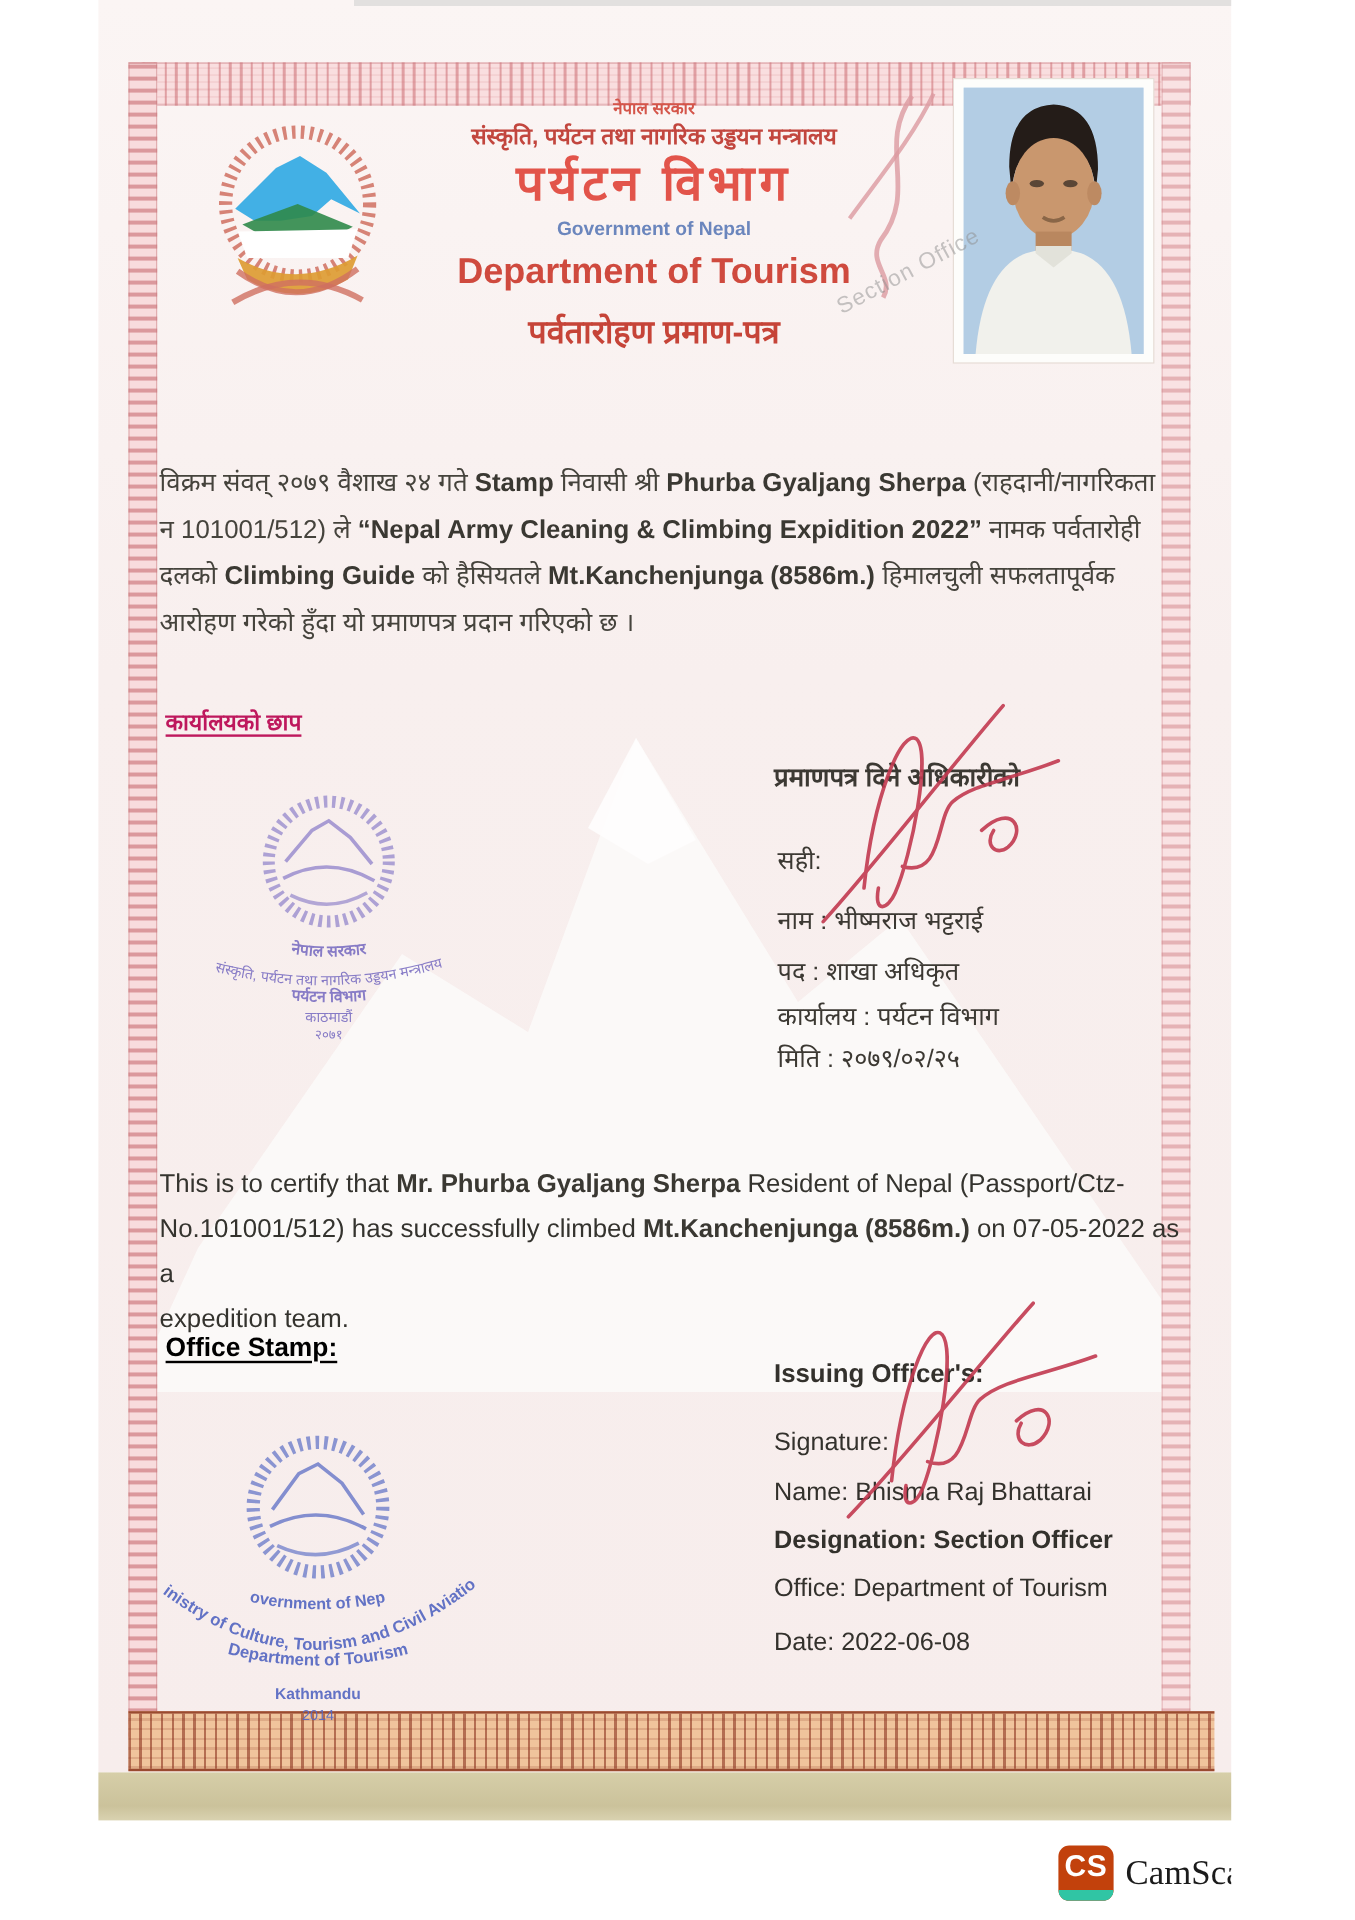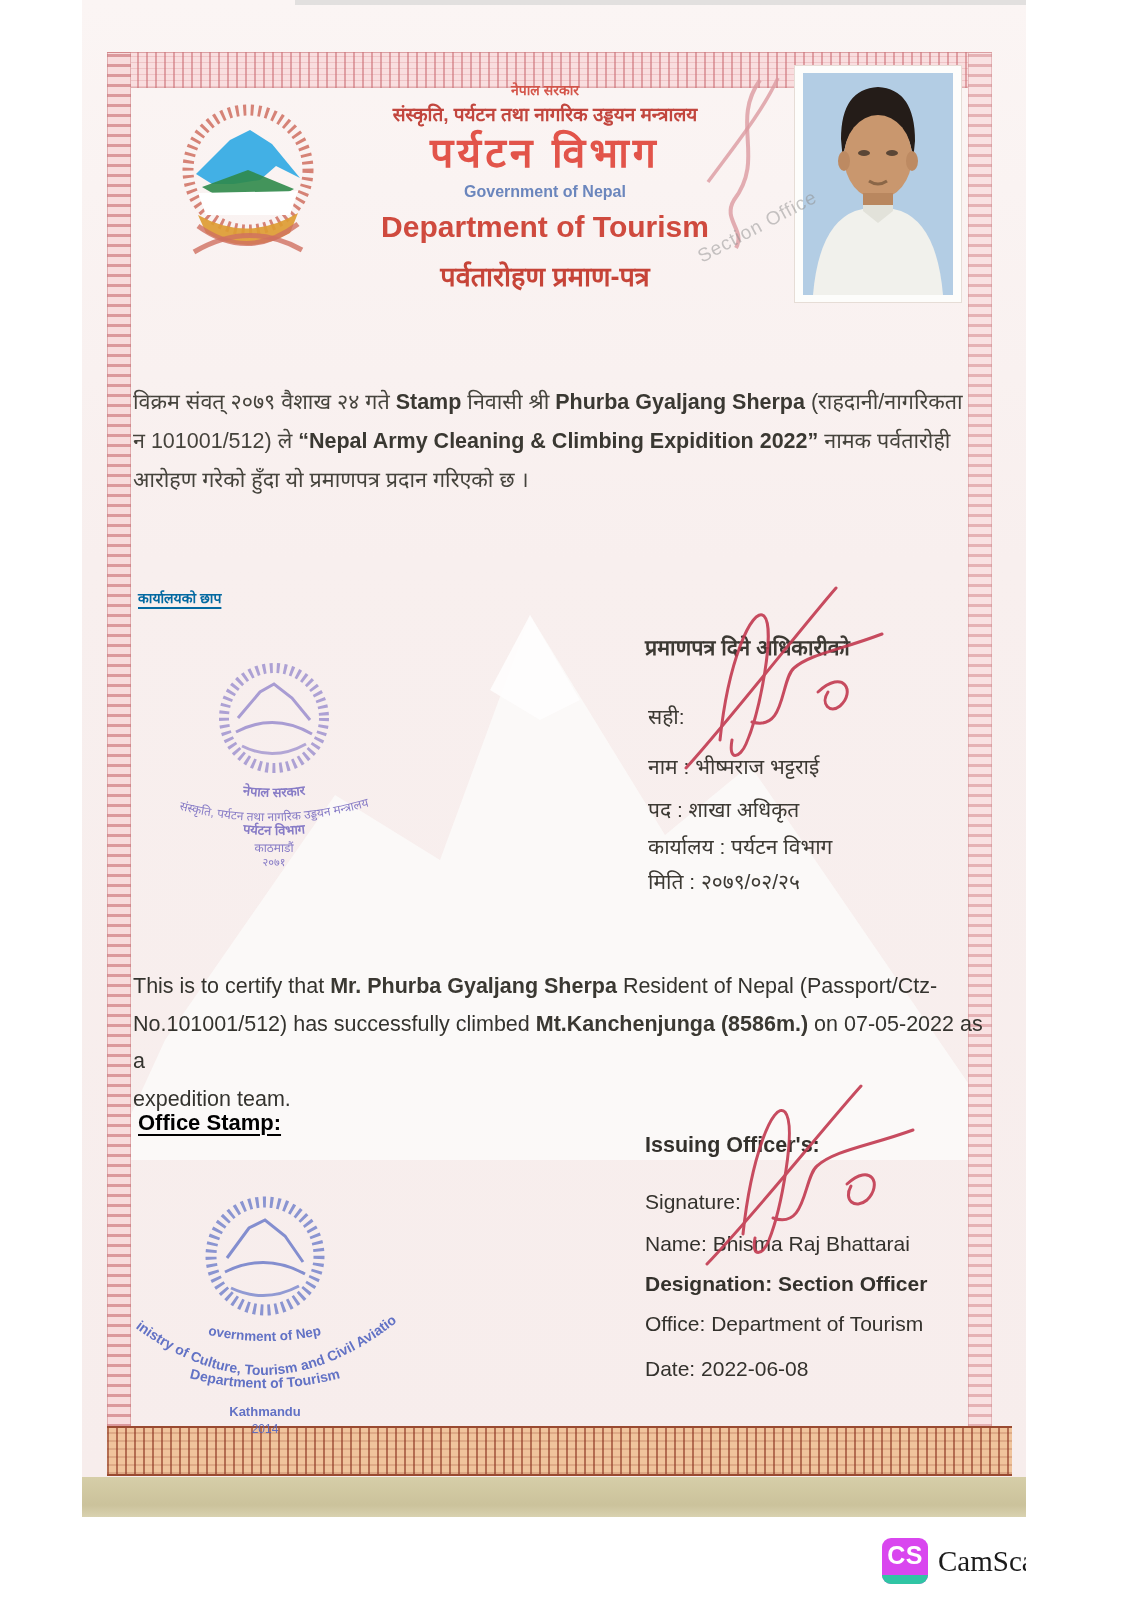--- a/index.html
+++ b/index.html
@@ -56,21 +56,21 @@
   .photo{position:absolute;left:8px;top:7px;right:8px;bottom:7px;overflow:hidden;
      background:linear-gradient(180deg,#bdd5ea 0%,#a9c6e0 100%);}
   .photo svg{display:block;width:100%;height:100%;}
   .sig-photo{position:absolute;left:700px;top:72px;width:110px;height:190px;}
 
   
   .para-np{position:absolute;left:133px;top:383px;width:850px;font-size:21.5px;line-height:39px;color:#45433c;}
   .seg-bold{font-weight:bold;color:#3a3832;}
 
   .label-underline{font-weight:bold;text-decoration:underline;text-underline-offset:4px;text-decoration-thickness:2px;}
-  .stamp-label-np{position:absolute;left:138px;top:588px;font-size:14px;color:#0369a1;}
+  .stamp-label-np{position:absolute;left:138px;top:588px;font-size:19px;color:#be185d;}
 
   .stamp-purple{position:absolute;left:158px;top:640px;width:232px;height:232px;opacity:.9;}
   .stamp-blue{position:absolute;left:123px;top:1176px;width:284px;height:276px;opacity:.92;}
 
   
   .np-officer{position:absolute;color:#3c3933;font-size:21px;}
   .np-title{left:645px;top:632px;font-weight:bold;font-size:21.5px;}
   .np-sahi{left:648px;top:702px;}
   .np-name{left:648px;top:752px;}
   .np-post{left:648px;top:795px;}
@@ -90,21 +90,21 @@
   .en-title{left:645px;top:1133px;font-weight:bold;font-size:21.5px;}
   .en-sign{left:645px;top:1190px;}
   .en-name{left:645px;top:1232px;}
   .en-desig{left:645px;top:1272px;font-weight:bold;}
   .en-office{left:645px;top:1312px;}
   .en-date{left:645px;top:1357px;}
   .sig-bottom{position:absolute;left:685px;top:1072px;width:245px;height:205px;}
 
   
   .cs-wrap{position:absolute;left:882px;top:1538px;display:flex;align-items:center;gap:10px;}
-  .cs-icon{position:relative;width:46px;height:46px;border-radius:9px;background:#d946ef;overflow:hidden;}
+  .cs-icon{position:relative;width:46px;height:46px;border-radius:9px;background:#c2410c;overflow:hidden;}
   .cs-icon .cs-txt{position:absolute;left:0;right:0;top:3px;text-align:center;color:#ffffff;
      font-weight:bold;font-size:25px;letter-spacing:.5px;}
   .cs-icon .cs-teal{position:absolute;left:0;right:0;bottom:0;height:9px;background:#30c5a4;}
   .cs-label{font-family:"Liberation Serif", serif;font-size:29px;color:#1b1b1b;}
 
   svg text{font-family:"Liberation Sans", sans-serif;}
 </style>
 </head>
 <body>
 
@@ -162,20 +162,21 @@
 
   <svg class="sig-photo" viewBox="0 0 110 190">
     <path d="M60,8 C30,50 66,86 34,128 C22,148 46,158 36,176" fill="none" stroke="#dc9aa0" stroke-width="4" opacity="0.8"></path>
     <path d="M8,110 C36,72 62,40 78,6" fill="none" stroke="#dc9aa0" stroke-width="3.5" opacity="0.8"></path>
   </svg>
   <div class="wm-section">Section Office</div>
 
   <div class="para-np">
     <div><span>विक्रम संवत् २०७९ वैशाख  २४ गते </span><span class="seg-bold">Stamp</span><span> निवासी  श्री  </span><span class="seg-bold">Phurba Gyaljang Sherpa</span><span> (राहदानी/नागरिकता</span></div>
     <div><span>न 101001/512)  ले  </span><span class="seg-bold">“Nepal Army Cleaning &amp; Climbing Expidition 2022”</span><span>  नामक  पर्वतारोही</span></div>
+    <div><span>दलको  </span><span class="seg-bold">Climbing Guide</span><span>  को  हैसियतले </span><span class="seg-bold">Mt.Kanchenjunga  (8586m.)</span><span> हिमालचुली  सफलतापूर्वक</span></div>
     <div><span>आरोहण  गरेको  हुँदा  यो  प्रमाणपत्र  प्रदान  गरिएको  छ ।</span></div>
   </div>
 
   <div class="stamp-label-np label-underline">कार्यालयको छाप</div>
 
   <svg class="stamp-purple" viewBox="0 0 232 232">
     <g fill="none" stroke="#8a7cc8">
       <circle cx="116" cy="78" r="50" stroke-width="10" stroke-dasharray="3 4" opacity="0.75"></circle>
       <path d="M80,78 L102,52 L116,44 L134,58 L152,80" stroke-width="3" opacity="0.8"></path>
       <path d="M78,92 Q116,72 154,94" stroke-width="3" opacity="0.8"></path>

